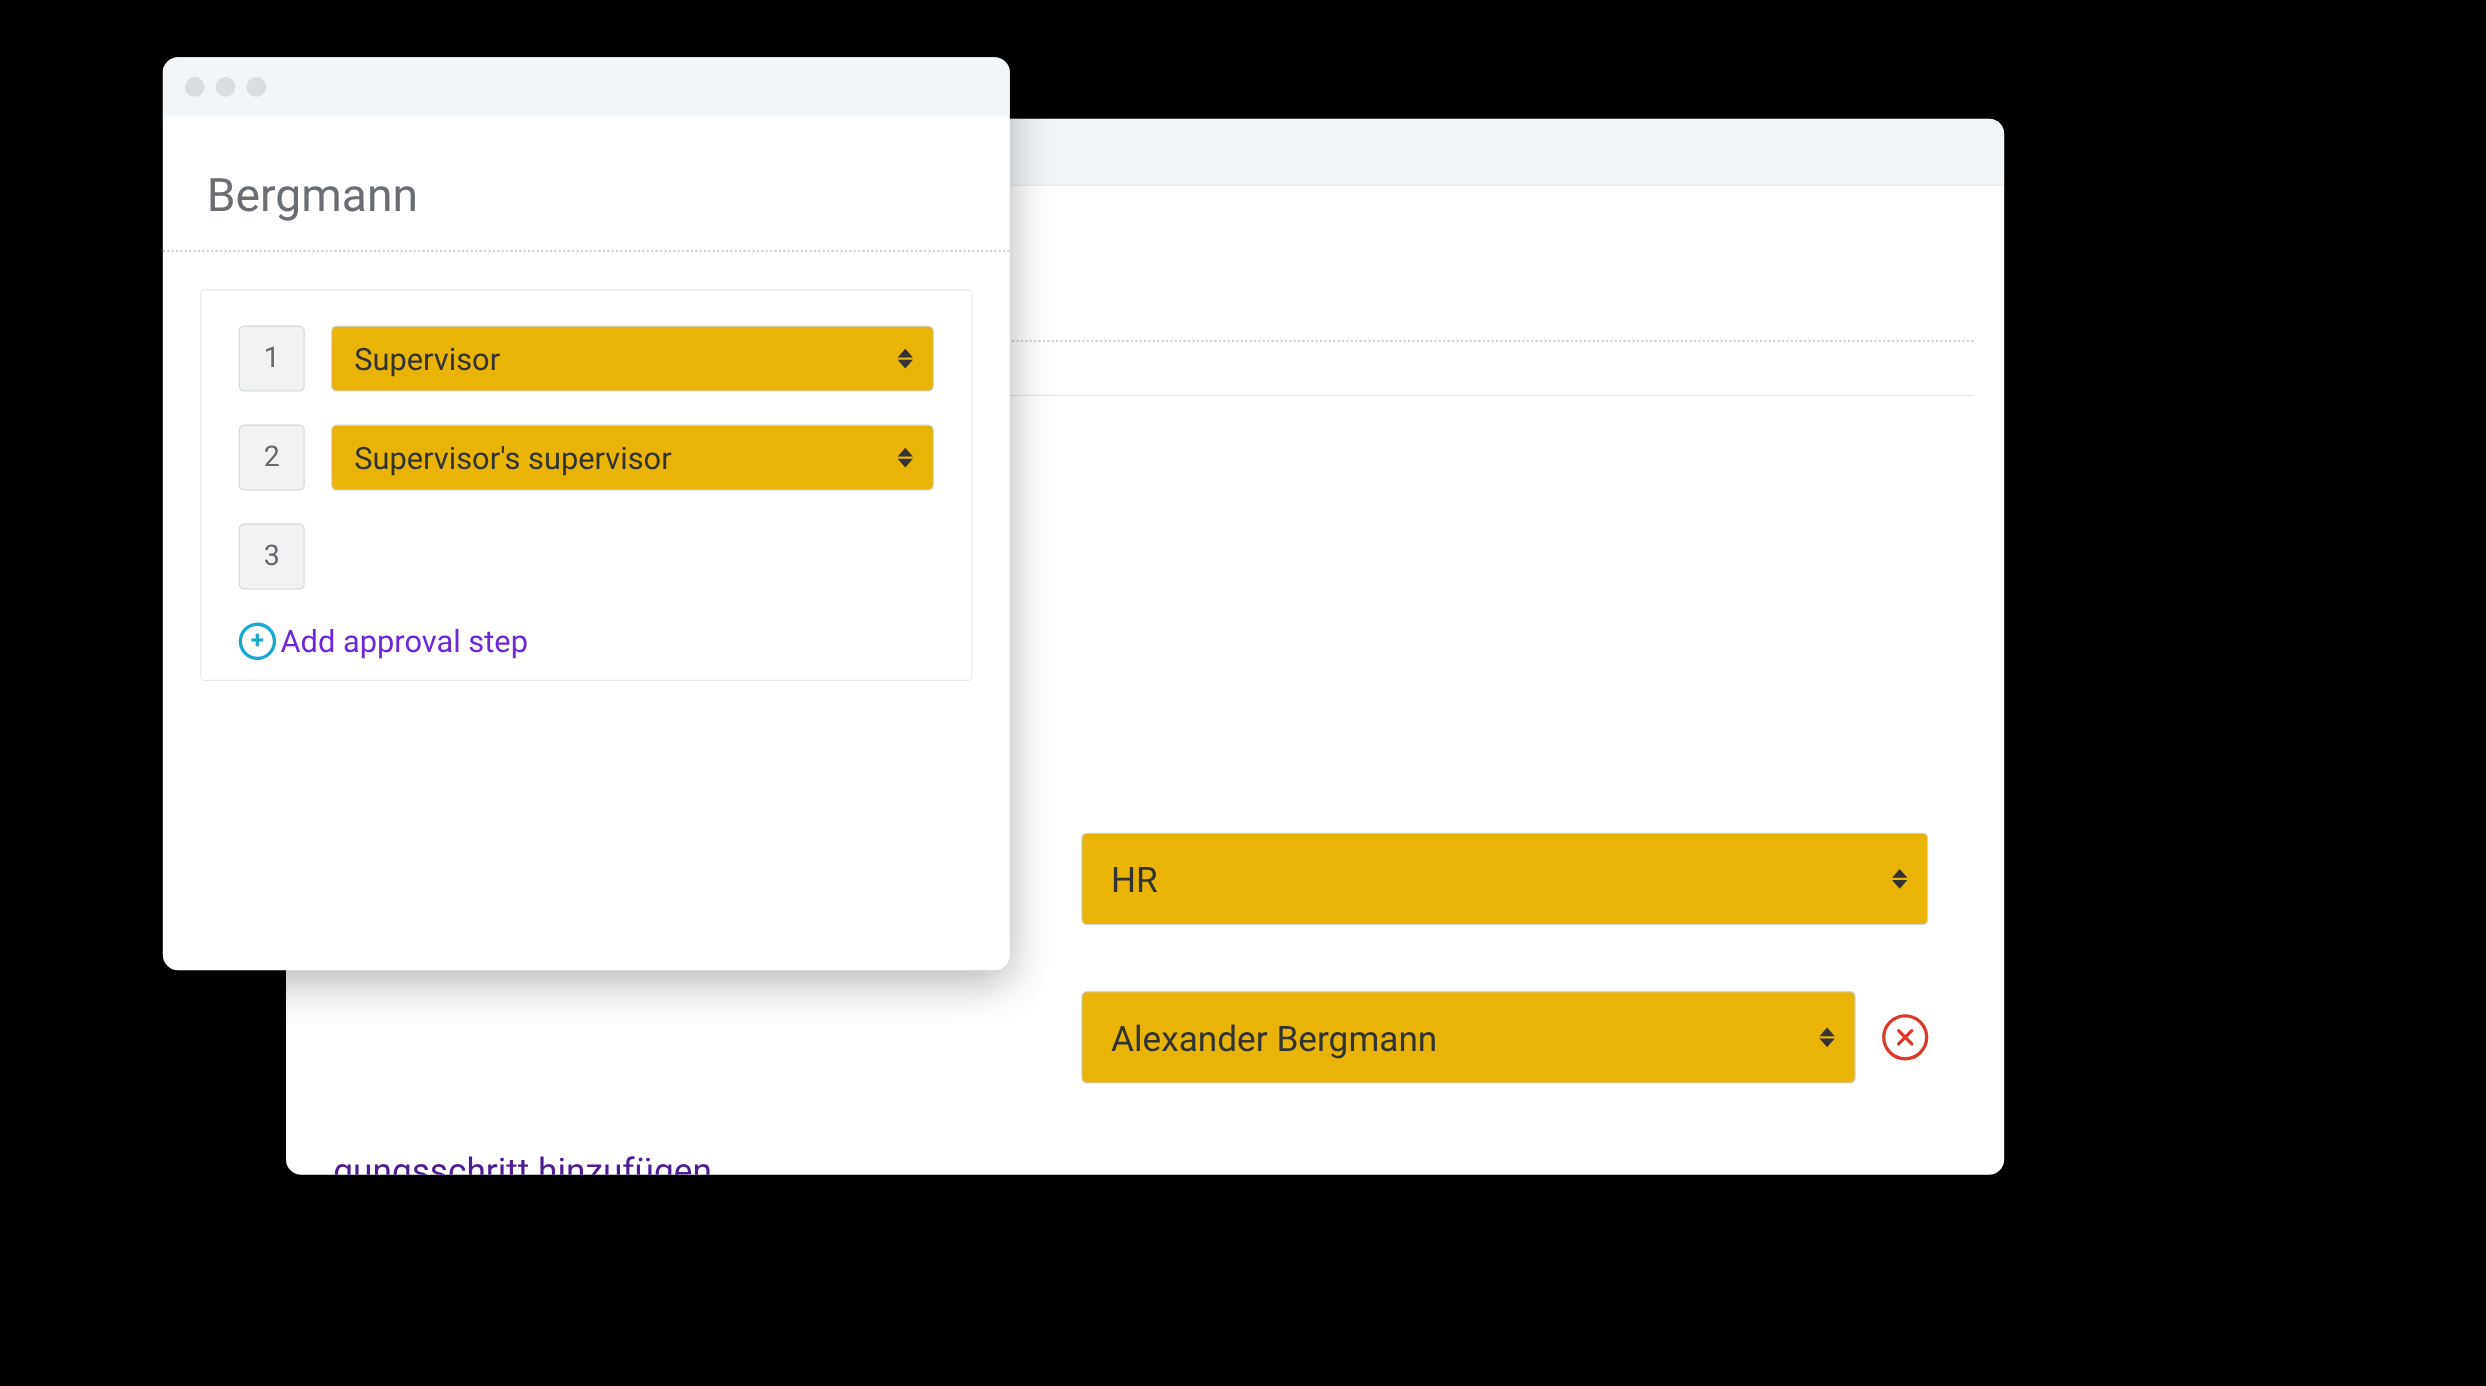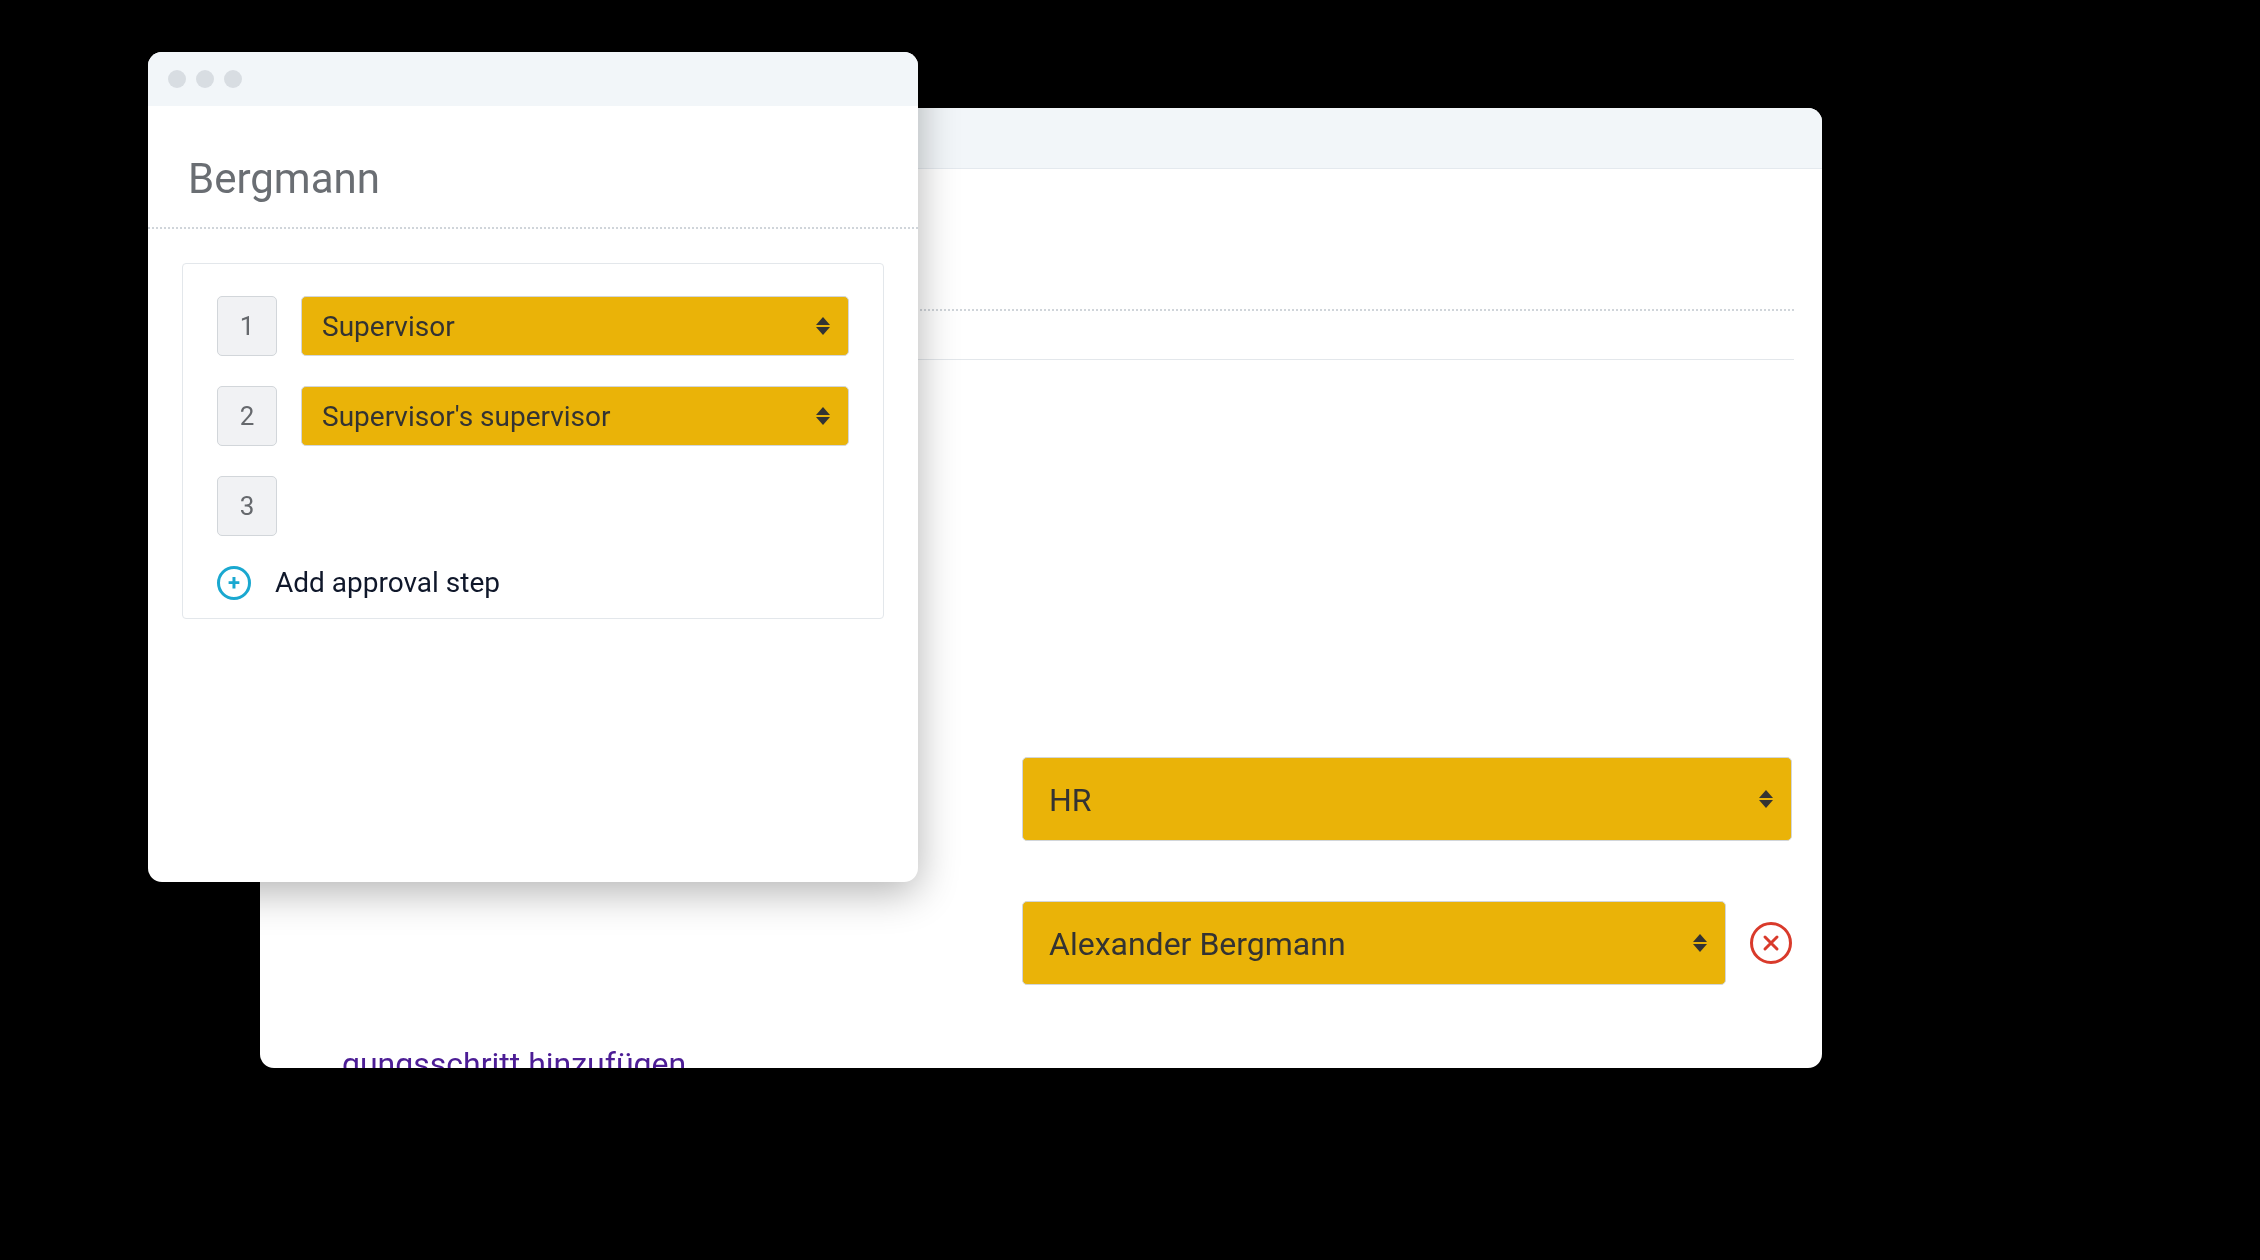--- a/index.html
+++ b/index.html
@@ -39,21 +39,21 @@
     border-top: 1px solid #e3e7eb;
   }
   .window-back .content {
     position: relative;
     height: calc(100% - 60px);
     padding: 0 28px 0 28px;
     box-sizing: border-box;
   }
   .back-selects {
     position: absolute;
-    left: 762px;          
+    left: 723px;          
     top: 448px;           
     width: 770px;
   }
   .back-row {
     display: flex;
     align-items: center;
     gap: 24px;
     margin-bottom: 60px;
   }
   .select-box.big {
@@ -172,22 +172,23 @@
   .select-box .caret span {
     width: 0; height: 0;
     border-left: 7px solid transparent;
     border-right: 7px solid transparent;
   }
   .select-box .caret .up   { border-bottom: 8px solid currentColor; }
   .select-box .caret .down { border-top: 8px solid currentColor; }
 
   .add-step {
     display: flex;
-    gap: 24px;
-    color: #0f172a;
+    align-items: center;
+    gap: 4px;
+    color: #6d28d9;
     font-size: 28px;
     margin-top: 8px;
     cursor: pointer;
   }
   .add-step .plus-circle {
     width: 28px; height: 28px;
     border: 3px solid #1aa8d0;
     border-radius: 50%;
     display: flex;
     align-items: center;

